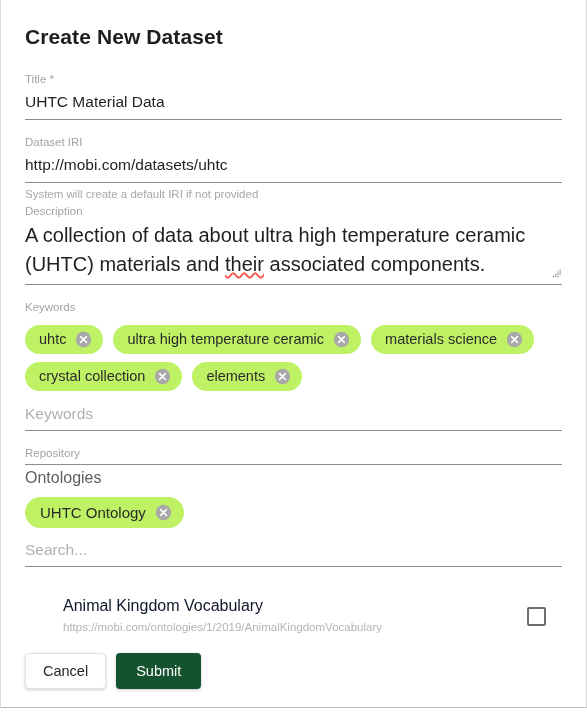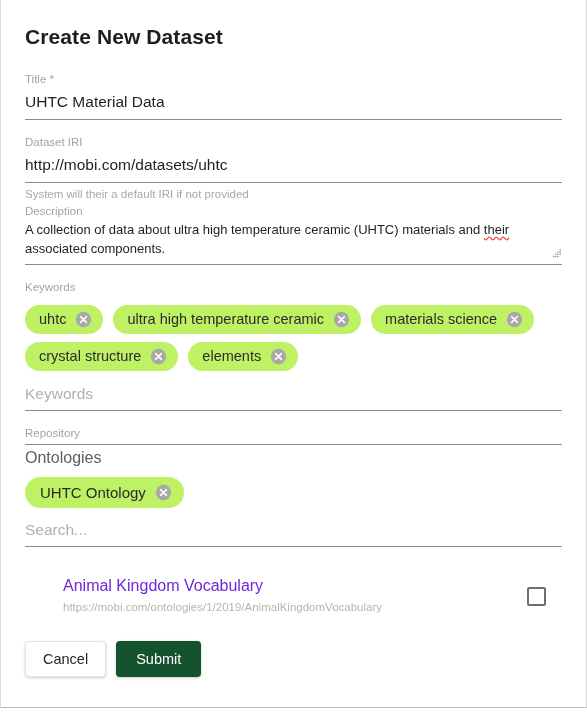--- a/index.html
+++ b/index.html
@@ -69,21 +69,21 @@
     font-size: 11.5px;
     color: #a8a8a8;
     line-height: 1.5;
     padding-top: 3px;
   }
 
   .spacer-14 { height: 14px; }
 
   
   .desc-value {
-    font-size: 13px;
+    font-size: 20px;
     color: #1f1f1f;
     line-height: 1.42;
     padding-bottom: 6px;
     position: relative;
     padding-right: 16px;
   }
   .misspelled {
     text-decoration: underline wavy #f4554a;
     text-decoration-skip-ink: none;
   }
@@ -162,42 +162,42 @@
   .result-list { padding-top: 22px; }
   .result-item {
     display: flex;
     align-items: center;
     justify-content: space-between;
     padding: 6px 14px 6px 38px;
   }
   .result-text { min-width: 0; }
   .result-title {
     font-size: 16px;
-    color: #6d28d9;
+    color: #0f172a;
     line-height: 1.4;
   }
   .result-iri {
     font-size: 11.5px;
     color: #b4b4b4;
     line-height: 1.7;
   }
   .result-checkbox {
     width: 15px;
     height: 15px;
     border: 2px solid #6e6e6e;
     border-radius: 2px;
     background: #fff;
     flex: 0 0 auto;
     margin-right: 2px;
   }
 
   
   .dialog-footer {
     position: absolute;
-    left: 0; right: 0; bottom: 16px;
+    left: 0; right: 0; bottom: 4px;
     height: 64px;
     display: flex;
     align-items: center;
     gap: 10px;
     padding: 0 24px;
     box-sizing: border-box;
     background: #ffffff;
   }
   .btn {
     font-family: "Liberation Sans", sans-serif;
@@ -236,21 +236,21 @@
       <div class="field-value">UHTC Material Data</div>
       <div class="field-underline"></div>
     </div>
 
     <div class="spacer-14"></div>
 
     <div class="field">
       <div class="field-label">Dataset IRI</div>
       <div class="field-value">http://mobi.com/datasets/uhtc</div>
       <div class="field-underline"></div>
-      <div class="field-hint">System will their a default IRI if not provided</div>
+      <div class="field-hint">System will create a default IRI if not provided</div>
     </div>
 
     <div class="field">
       <div class="field-label">Description</div>
       <div class="desc-value">
         <span>A collection of data about ultra high temperature ceramic (UHTC) materials and </span><span class="misspelled">their</span><span> associated components.</span>
         <span class="resize-grip">
           <svg width="11" height="11" viewBox="0 0 11 11">
             <g fill="#8a8a8a">
               <rect x="8.5" y="1.2" width="1.3" height="1.3"></rect>
@@ -289,21 +289,21 @@
           </svg>
         </span>
         <span class="chip">
           <span class="chip-label">materials science</span>
           <svg class="chip-remove" viewBox="0 0 20 20">
             <circle cx="10" cy="10" r="9" fill="#a8a8a8"></circle>
             <path d="M6.6 6.6 L13.4 13.4 M13.4 6.6 L6.6 13.4" stroke="#ffffff" stroke-width="1.8" stroke-linecap="round"></path>
           </svg>
         </span>
         <span class="chip">
-          <span class="chip-label">crystal structure</span>
+          <span class="chip-label">crystal collection</span>
           <svg class="chip-remove" viewBox="0 0 20 20">
             <circle cx="10" cy="10" r="9" fill="#a8a8a8"></circle>
             <path d="M6.6 6.6 L13.4 13.4 M13.4 6.6 L6.6 13.4" stroke="#ffffff" stroke-width="1.8" stroke-linecap="round"></path>
           </svg>
         </span>
         <span class="chip">
           <span class="chip-label">elements</span>
           <svg class="chip-remove" viewBox="0 0 20 20">
             <circle cx="10" cy="10" r="9" fill="#a8a8a8"></circle>
             <path d="M6.6 6.6 L13.4 13.4 M13.4 6.6 L6.6 13.4" stroke="#ffffff" stroke-width="1.8" stroke-linecap="round"></path>

